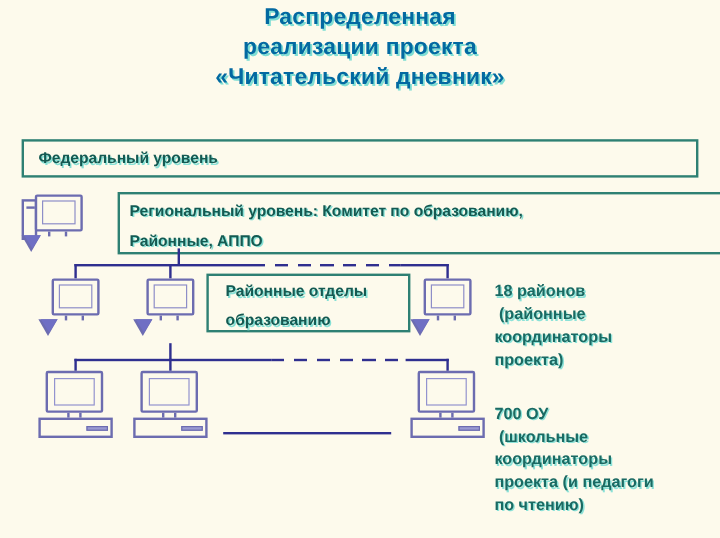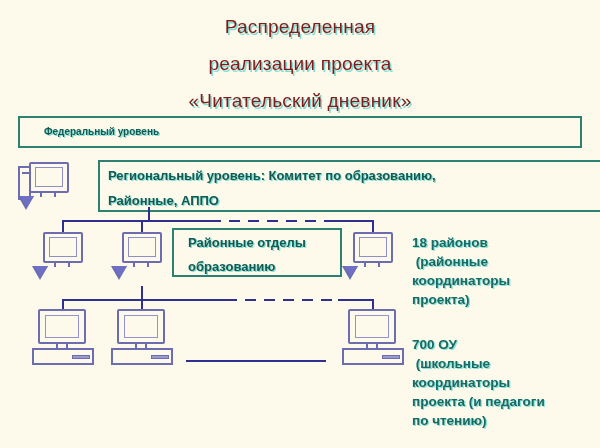--- a/index.html
+++ b/index.html
@@ -24,27 +24,26 @@
   
   .title-block {
     position: absolute;
     left: 0;
     top: 2px;
     width: 600px;
     text-align: center;
   }
   .title-line {
     font-size: 19px;
-    font-weight: normal;
+    font-weight: bold;
     line-height: 25px;
-    color: #7f1d1d;
+    color: #0369a1;
     text-shadow: 1.5px 1.5px 0 #7fded4;
     letter-spacing: 0.2px;
     white-space: nowrap;
-    margin-top: 12px;
   }
 
   
   .tbox {
     position: absolute;
     border: 2px solid #2e8073;
     background: #fdfaec;
     box-sizing: border-box;
   }
   .tbox .tlabel {
@@ -54,23 +53,23 @@
     display: block;
   }
 
   #box-federal {
     left: 18px;
     top: 116px;
     width: 564px;
     height: 32px;
   }
   #box-federal .tlabel {
-    font-size: 10px;
+    font-size: 13px;
     line-height: 28px;
-    margin-left: 24px;
+    padding-left: 12px;
   }
 
   #box-regional {
     left: 98px;
     top: 160px;
     width: 516px;
     height: 52px;
   }
   #box-regional .tlabel {
     font-size: 13px;

